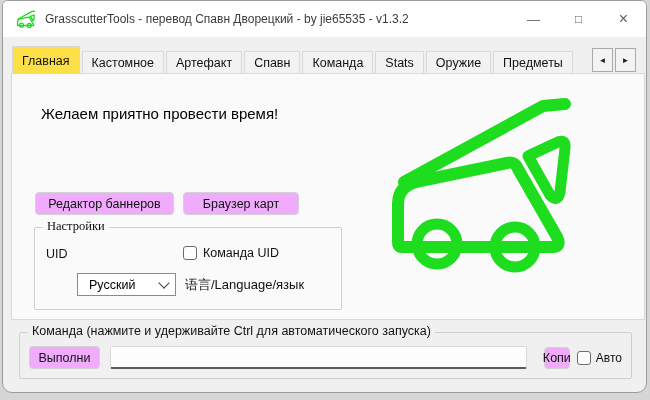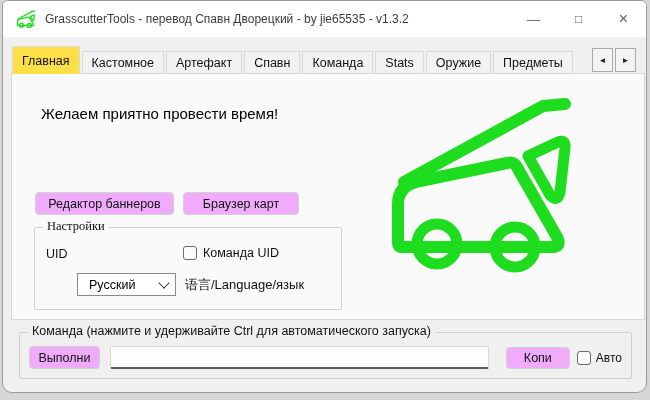--- a/index.html
+++ b/index.html
@@ -105,21 +105,21 @@
   .cmd-group{left:16px;top:331px;width:613px;height:47px;}
   .cmd-group>.legend{background:#f0f0f0;}
   .cmd-row{position:absolute;left:9px;right:9px;top:13px;display:flex;align-items:center;}
   .run-btn{width:71px;height:23px;flex:none;}
   .cmd-input{
     flex:1;margin-left:10px;height:23px;box-sizing:border-box;
     background:#fdfdfd;border:1px solid #d9d9d9;border-bottom:2px solid #5b5b5b;
     border-radius:2px;font-size:12.5px;padding:0 6px;outline:none;
     font-family:"Liberation Sans", sans-serif;
   }
-  .copy-btn{width:64px;height:22px;margin-left:17px;flex:none;}
+  .copy-btn{width:26px;height:22px;margin-left:17px;flex:none;}
   .cmd-row .checkbox{margin-left:7px;}
   .auto-label{margin-left:5px;font-size:12px;color:#111;white-space:nowrap;}
   .car-stroke{stroke:#1edc1e;fill:none;}
 </style>
 </head>
 <body>
 
 <div class="window">
 
   <div class="titlebar">

